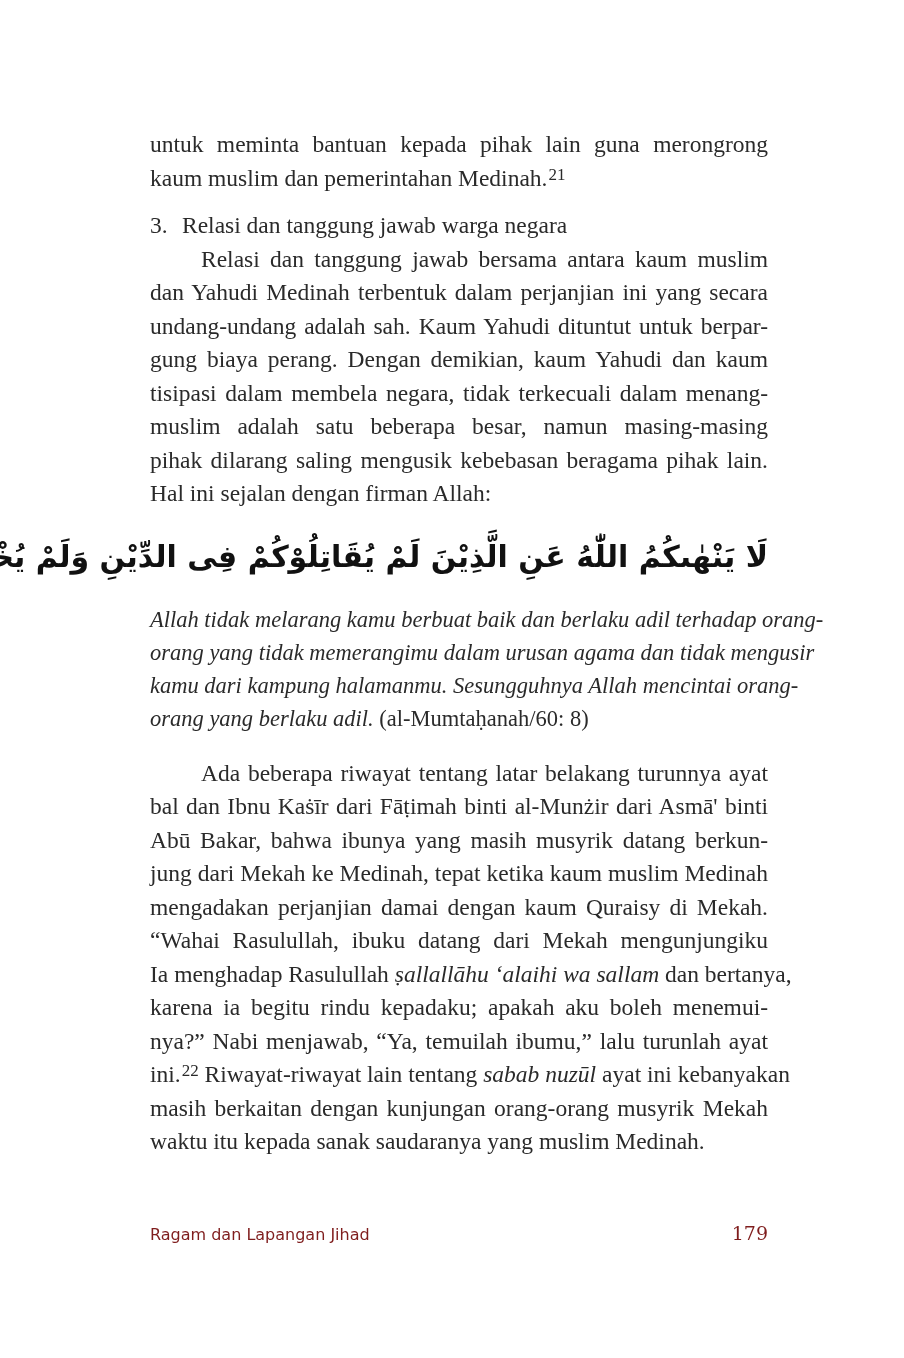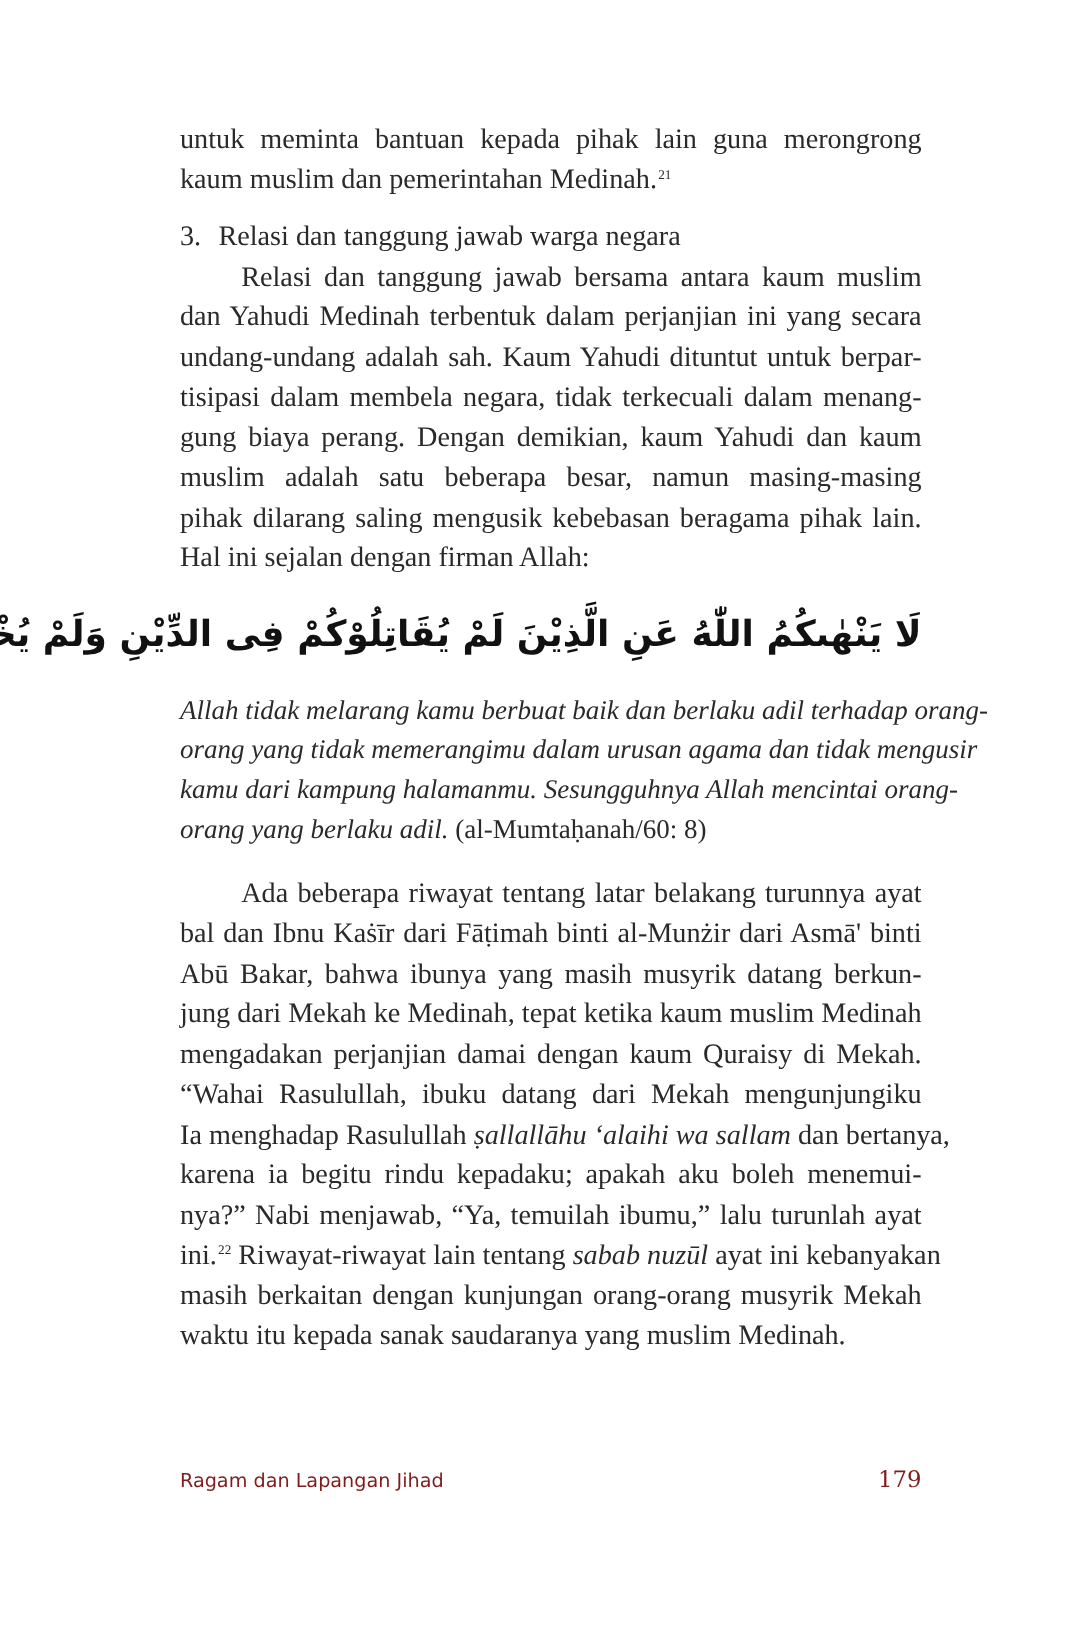--- a/index.html
+++ b/index.html
@@ -1,26 +1,26 @@
 <!DOCTYPE html>
 <html><head>
   <meta charset="utf-8">
   <style>
     html, body { margin: 0; padding: 0; background: #ffffff; }
     body { width: 904px; height: 1358px; position: relative; overflow: hidden; }
     .page {
-      position: absolute; left: 150px; top: 100px; width: 618px;
+      position: absolute; left: 150px; top: 128px; width: 618px;
       font-family: "Liberation Serif", serif; color: #2a2a2a;
       font-size: 23.5px; line-height: 33.5px;
     }
     .p { margin: 0; text-align: justify; }
     .indent { text-indent: 51px; }
     .line { display: block; text-align: justify; text-align-last: justify; white-space: nowrap; }
     .line.last { text-align-last: left; }
-    sup { font-size: 11px; vertical-align: top; position: relative; top: -4px; margin-left: 1px; }
+    sup { font-size: 17px; vertical-align: top; position: relative; top: -4px; margin-left: 1px; }
     .heading { margin-top: 14px; }
     .heading .num { display: inline-block; width: 32px; }
     .arabic {
       margin-top: 22px; direction: rtl; text-align: right;
       font-family: "DejaVu Sans", sans-serif; font-weight: bold;
       font-size: 30px; line-height: 48px; color: #111;
     }
     .arabic .aline { display: block; white-space: nowrap; }
     .arabic .aline.first { text-align: justify; text-align-last: justify; }
     .translation { margin-top: 22px; font-style: italic; font-size: 22.5px; line-height: 33px; }
@@ -45,22 +45,22 @@
   </p>
 
   <p class="p heading">
     <span class="num">3.</span><span>Relasi dan tanggung jawab warga negara</span>
   </p>
 
   <p class="p">
     <span class="line indent">Relasi dan tanggung jawab bersama antara kaum muslim</span>
     <span class="line">dan Yahudi Medinah terbentuk dalam perjanjian ini yang secara</span>
     <span class="line">undang-undang adalah sah. Kaum Yahudi dituntut untuk berpar-</span>
+    <span class="line">gung biaya perang. Dengan demikian, kaum Yahudi dan kaum</span>
     <span class="line">tisipasi dalam membela negara, tidak terkecuali dalam menang-</span>
-    <span class="line">gung biaya perang. Dengan demikian, kaum Yahudi dan kaum</span>
     <span class="line">muslim adalah satu beberapa besar, namun masing-masing</span>
     <span class="line">pihak dilarang saling mengusik kebebasan beragama pihak lain.</span>
     <span class="line last">Hal ini sejalan dengan firman Allah:</span>
   </p>
 
   <div class="arabic">
     <span class="aline first">لَا يَنْهٰىكُمُ اللّٰهُ عَنِ الَّذِيْنَ لَمْ يُقَاتِلُوْكُمْ فِى الدِّيْنِ وَلَمْ يُخْرِجُوْكُمْ مِّنْ دِيَارِكُمْ اَنْ تَبَرُّوْهُمْ</span>
   </div>
 
   <p class="p translation">

